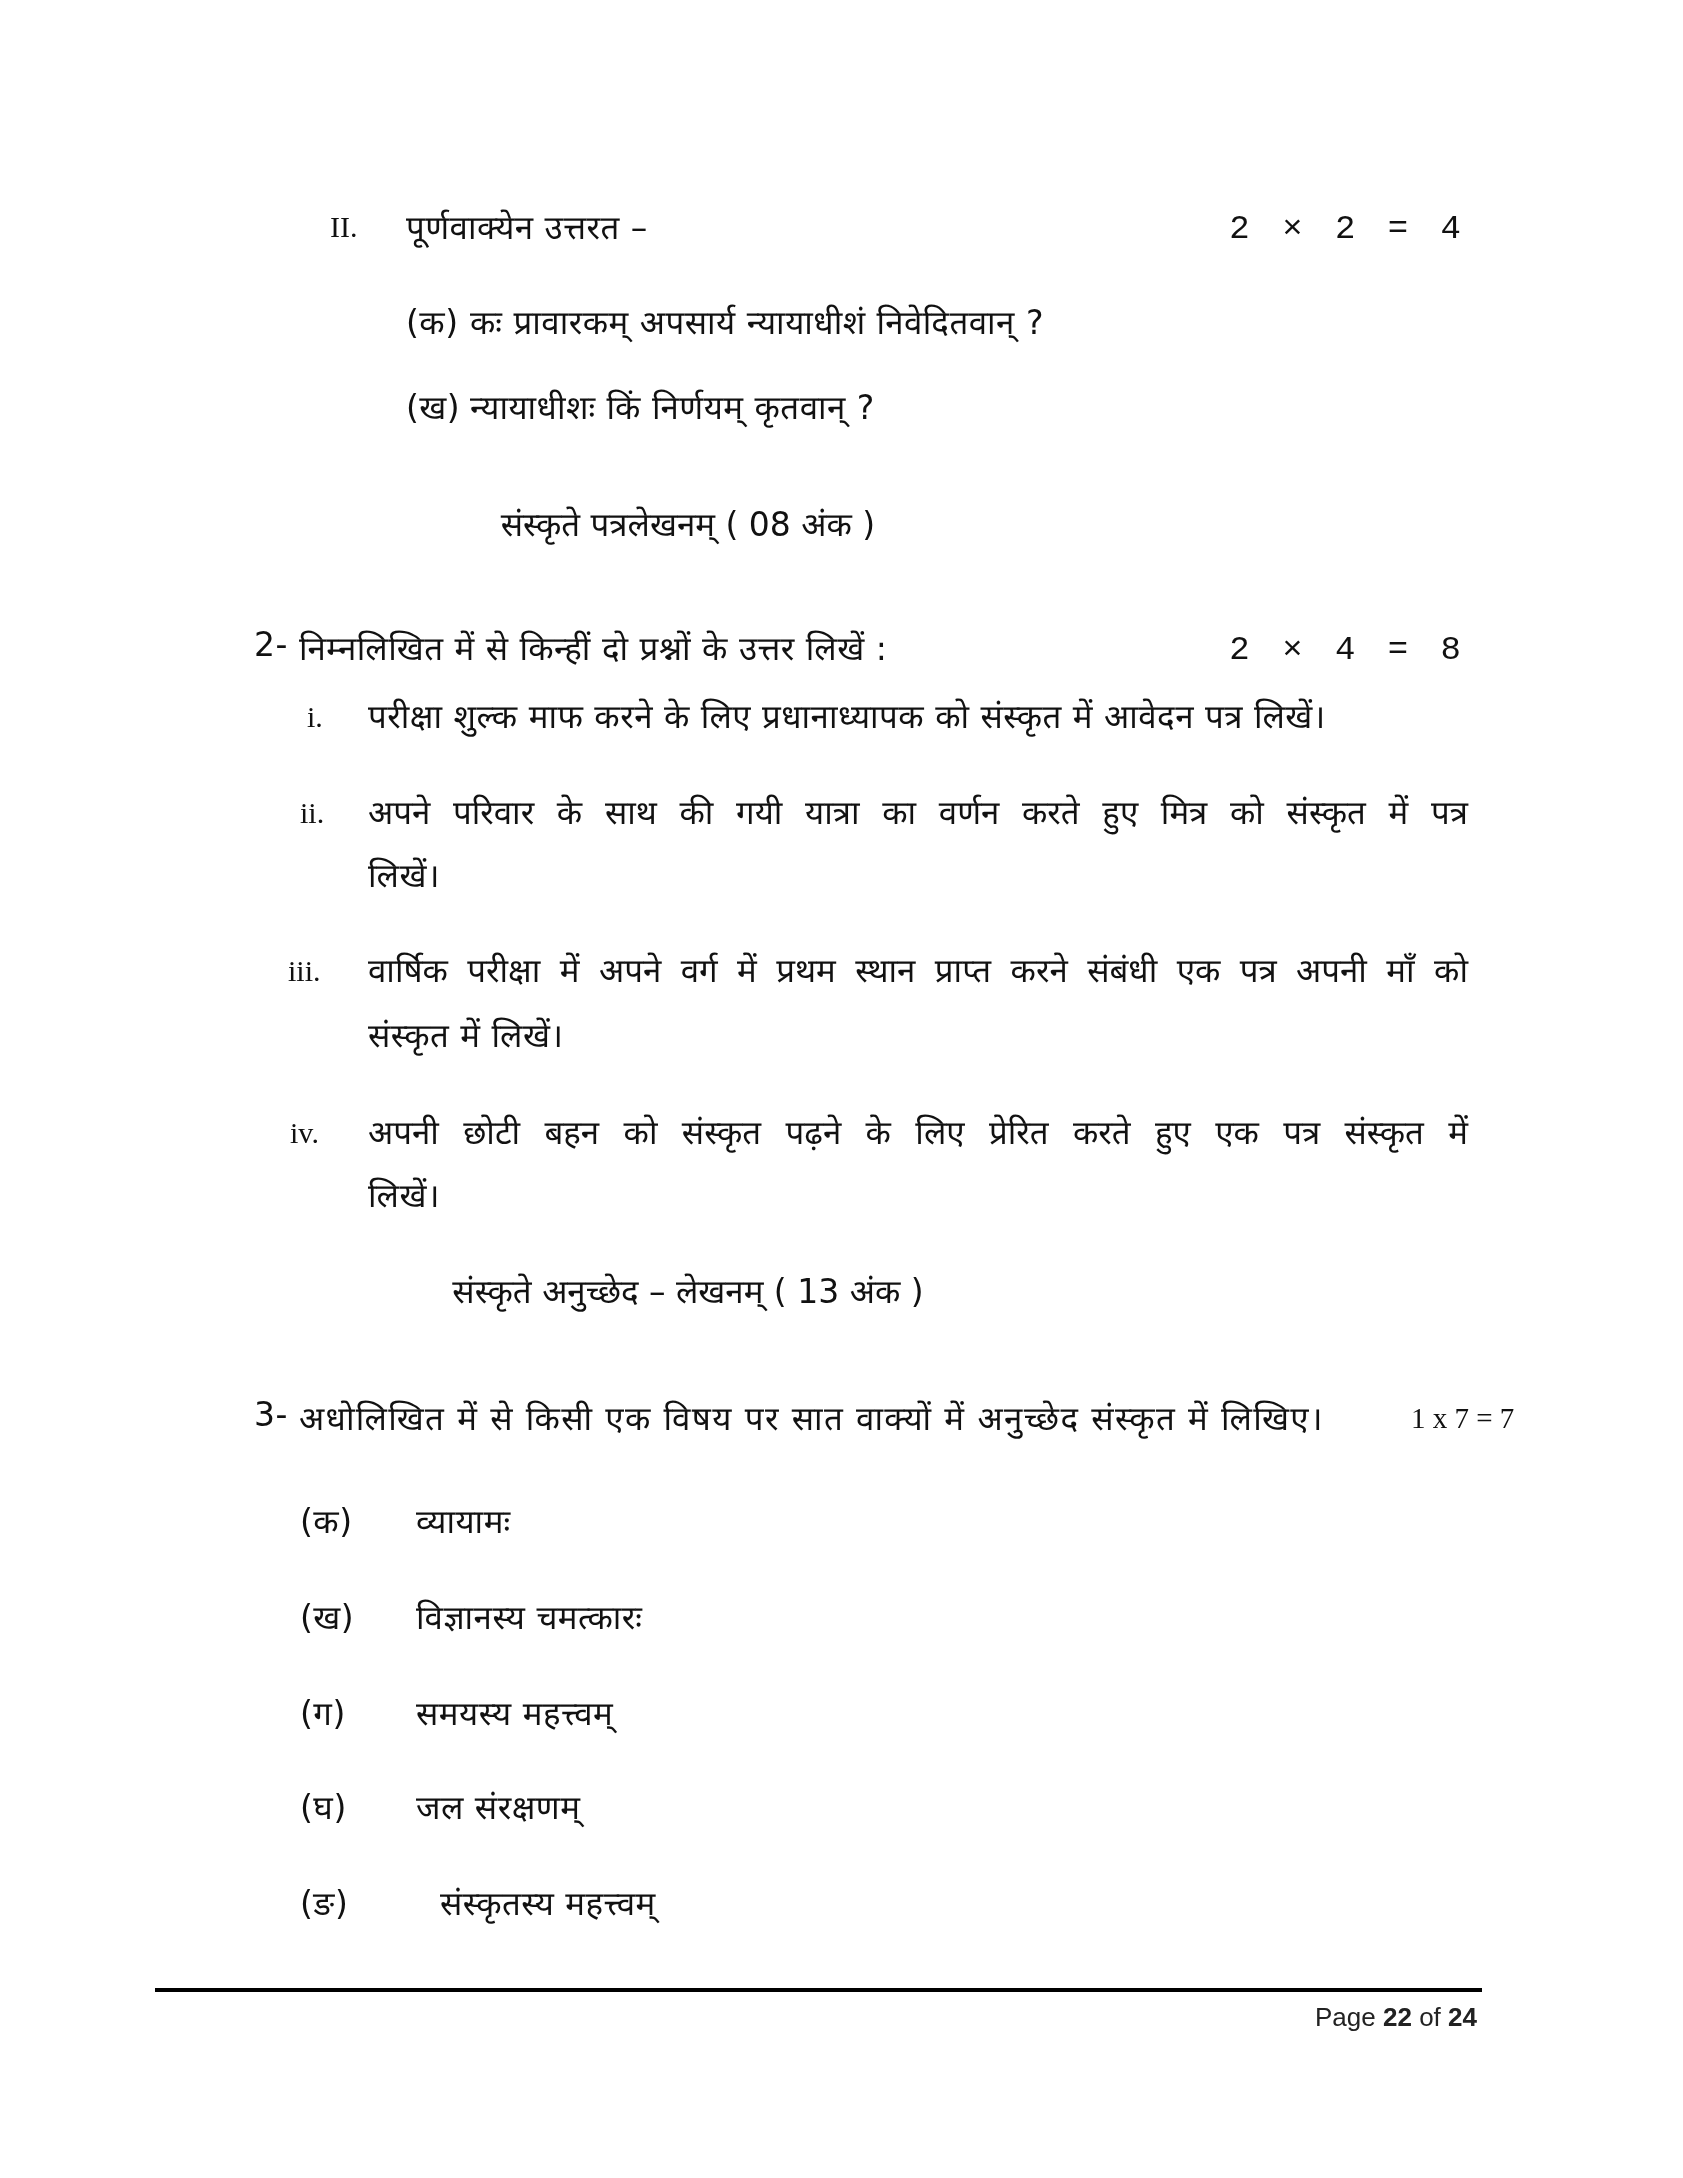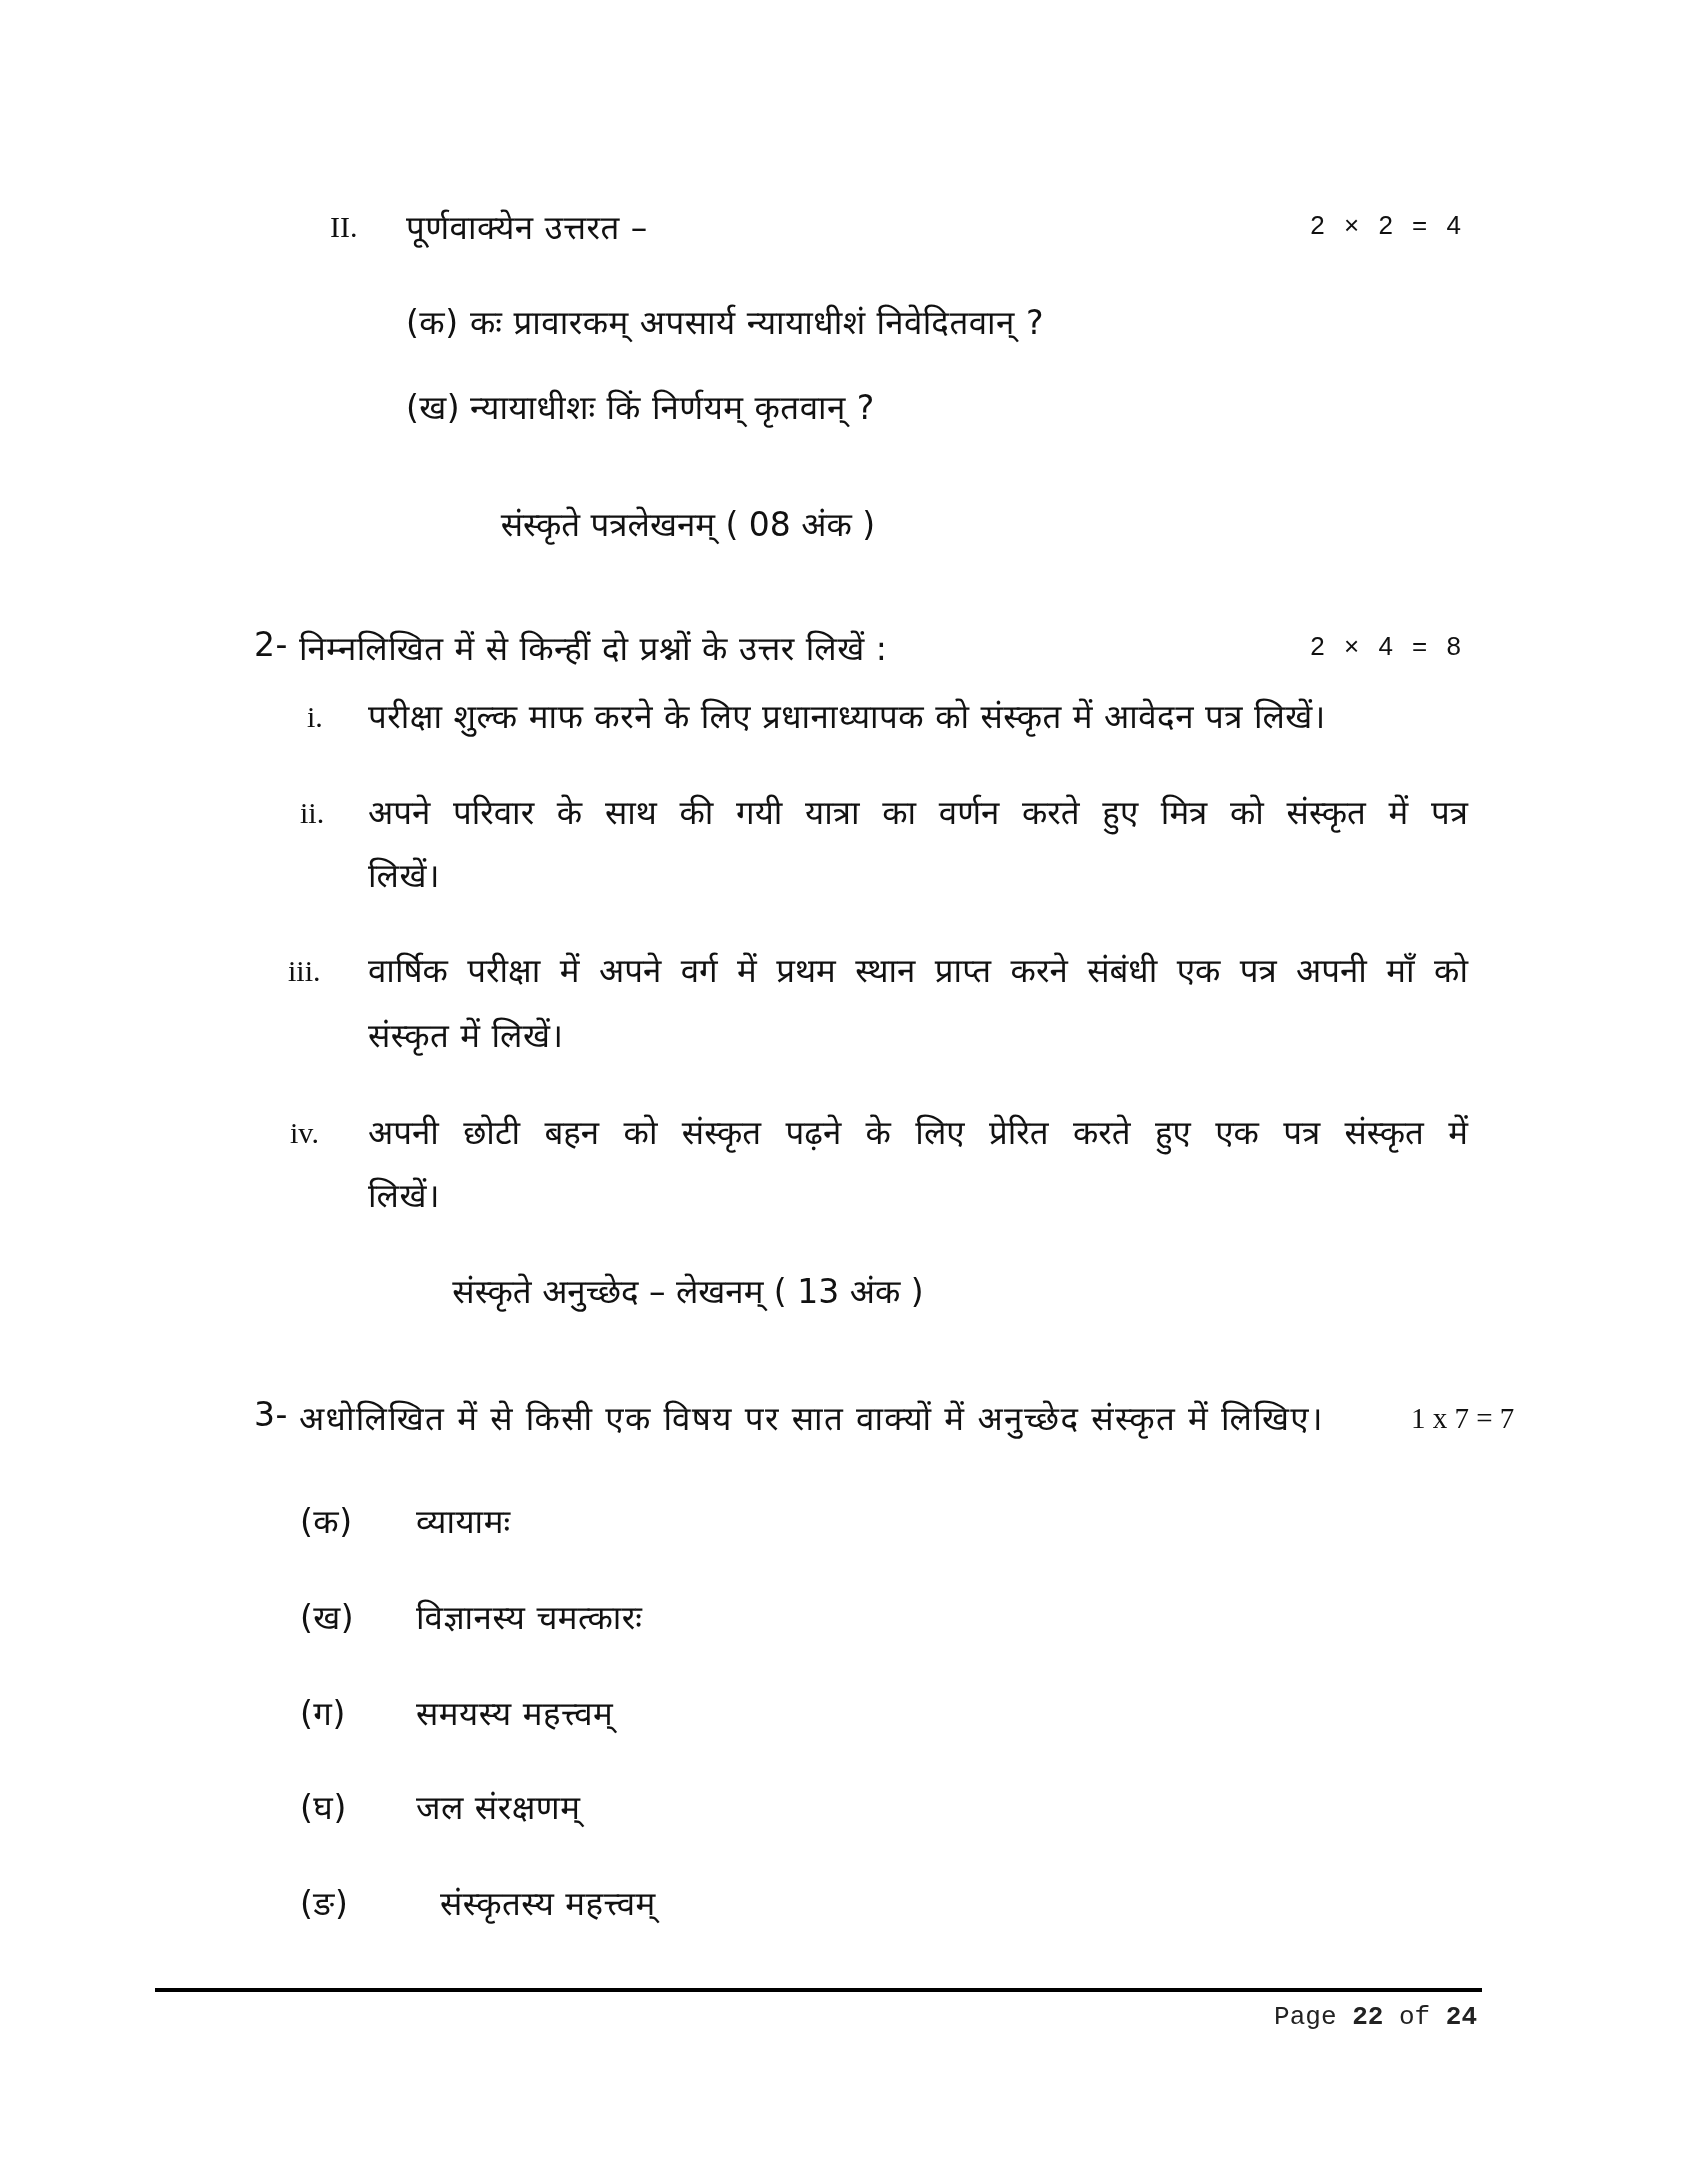--- a/index.html
+++ b/index.html
@@ -1,26 +1,26 @@
 <!DOCTYPE html>
 <html><head>
 <meta charset="utf-8">
 <style>
   html, body { margin: 0; padding: 0; background: #ffffff; }
   body { width: 1683px; height: 2178px; position: relative; overflow: hidden;
          font-family: "DejaVu Sans", sans-serif; color: #111111; }
   .abs { position: absolute; white-space: nowrap; }
   .deva { font-size: 33px; letter-spacing: 0.5px; }
   .roman { font-family: "Liberation Serif", serif; font-size: 30px; }
-  .marks { font-family: Liberation Sans, sans-serif; font-size: 26px; letter-spacing: 6px; }
+  .marks { font-family: Liberation Mono, monospace; font-size: 34px; letter-spacing: 6px; }
   .justify-line { position: absolute; left: 368px; width: 1100px; text-align: justify;
                   text-align-last: justify; font-size: 33px; white-space: nowrap; }
   .heading { position: absolute; left: 0; width: 1376px; text-align: center; font-size: 33px; }
   .footer-rule { position: absolute; left: 155px; top: 1988px; width: 1327px; height: 4px; background: #000; }
-  .footer-text { position: absolute; right: 206px; top: 2002px; font-family: Liberation Mono, monospace;
+  .footer-text { position: absolute; right: 206px; top: 2002px; font-family: Liberation Sans, sans-serif;
                  font-size: 26px; color: #222; }
   .footer-text b { font-weight: bold; }
 </style>
 </head>
 <body>
 
 <div>
   <span class="abs roman" style="left:330px; top:210px;">II.</span>
   <span class="abs deva" style="left:406px; top:204px;">पूर्णवाक्येन उत्तरत –</span>
   <span class="abs marks" style="right:216px; top:210px;">2 × 2 = 4</span>

